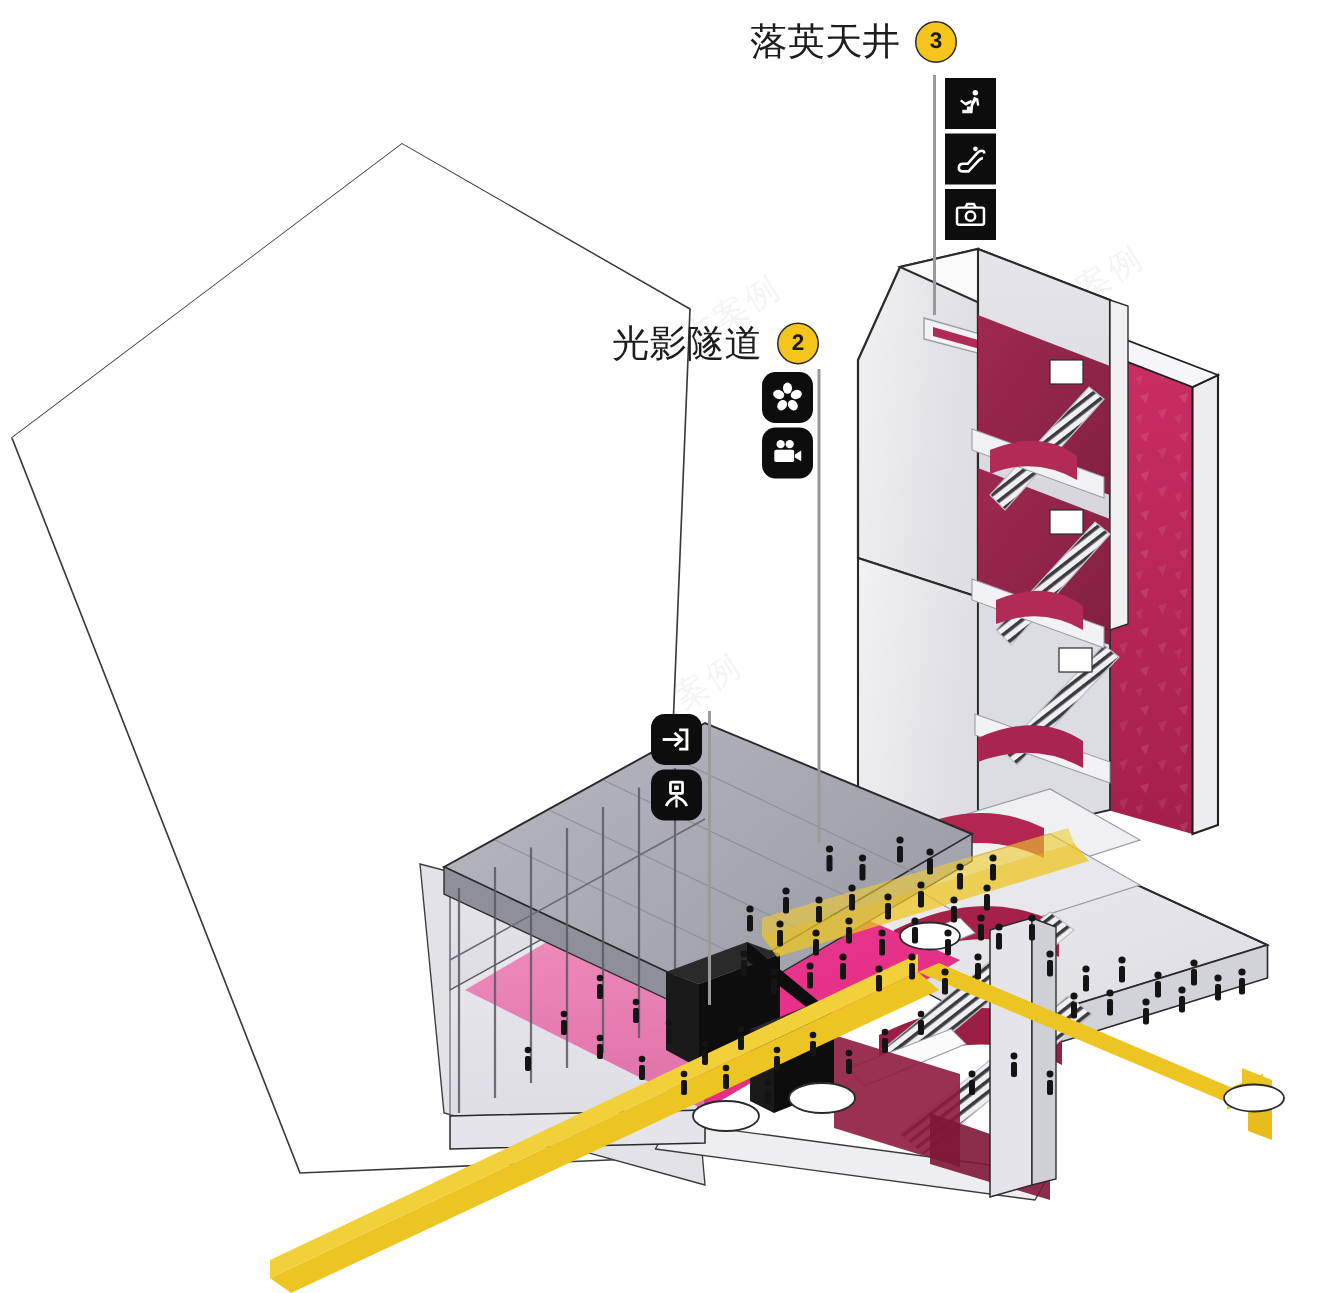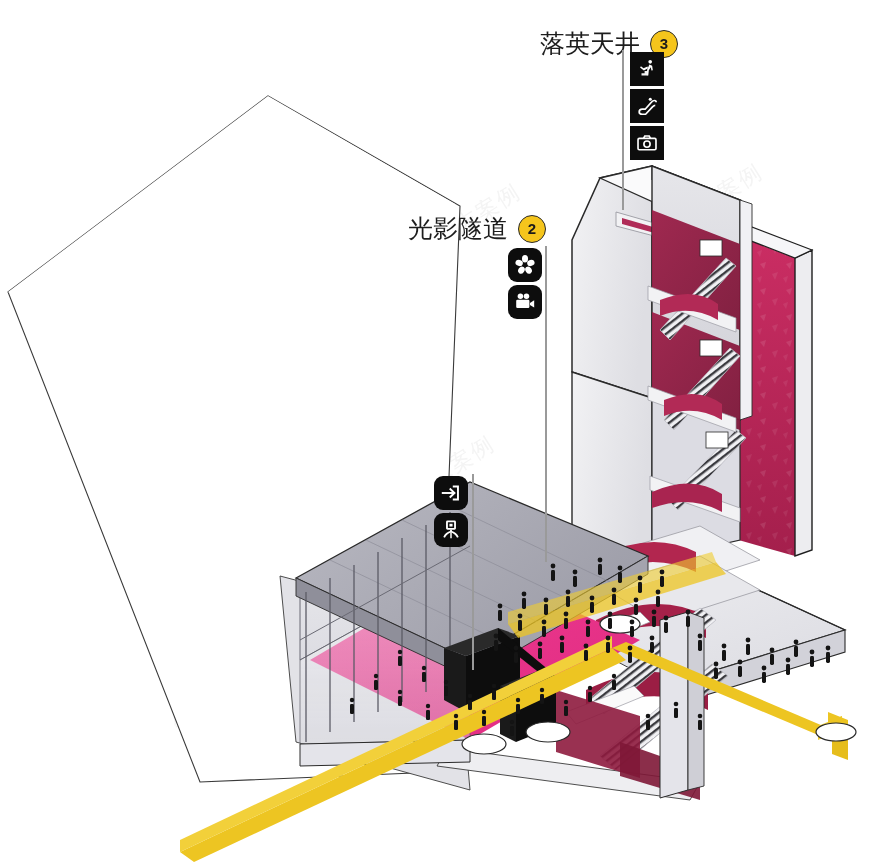--- a/index.html
+++ b/index.html
@@ -380,21 +380,21 @@
             <rect x="674" y="708" width="4" height="10" rx="1.3"></rect>
           <circle cx="700" cy="716" r="2.3"></circle>
             <rect x="698" y="720" width="4" height="10" rx="1.3"></rect>
           <circle cx="648" cy="716" r="2.3"></circle>
             <rect x="646" y="720" width="4" height="10" rx="1.3"></rect>
         </g>
       </g>
     </g>
   </svg>
 
-  <div class="callout" style="left:500px;top:27px;margin-left:40px;">
+  <div class="callout" style="left:500px;top:11px;">
     <span class="ctext">落英天井</span>
     <span class="cnum">3</span>
   </div>
   <div class="leader" style="left:622px;top:50px;height:160px;"></div>
   <div class="chips" style="left:630px;top:52px;">
     <div class="chip">
       <svg width="22" height="22" viewBox="0 0 24 24" fill="#fff">
         <circle cx="15.5" cy="4.2" r="2"></circle>
         <path d="M14.6 7 L17.6 8.4 L18.4 13.4 L16.8 13.6 L16.1 10 L14 13.4 L13.4 19 L11.6 18.9 L12.2 12.6 Z"></path>
         <path d="M12.6 9.2 L8.2 11.2 L5.4 9 L4.4 10.3 L8.6 13.6 L13.1 11.2 Z"></path>

